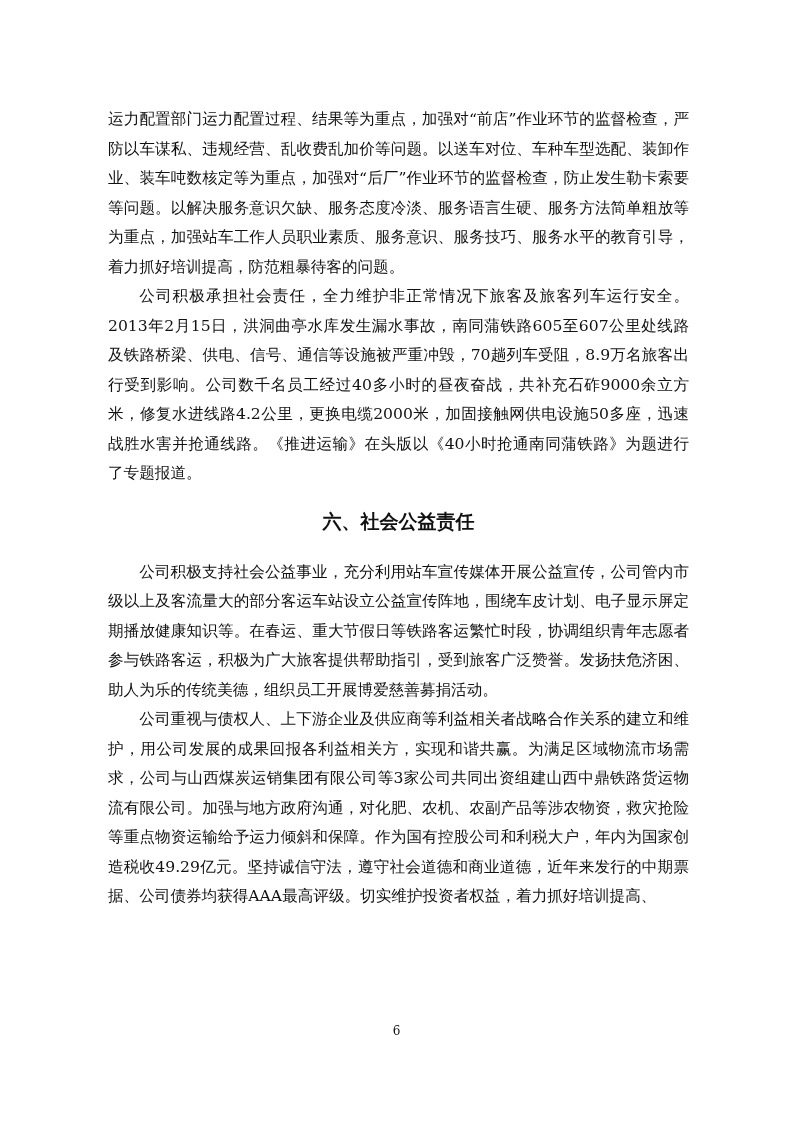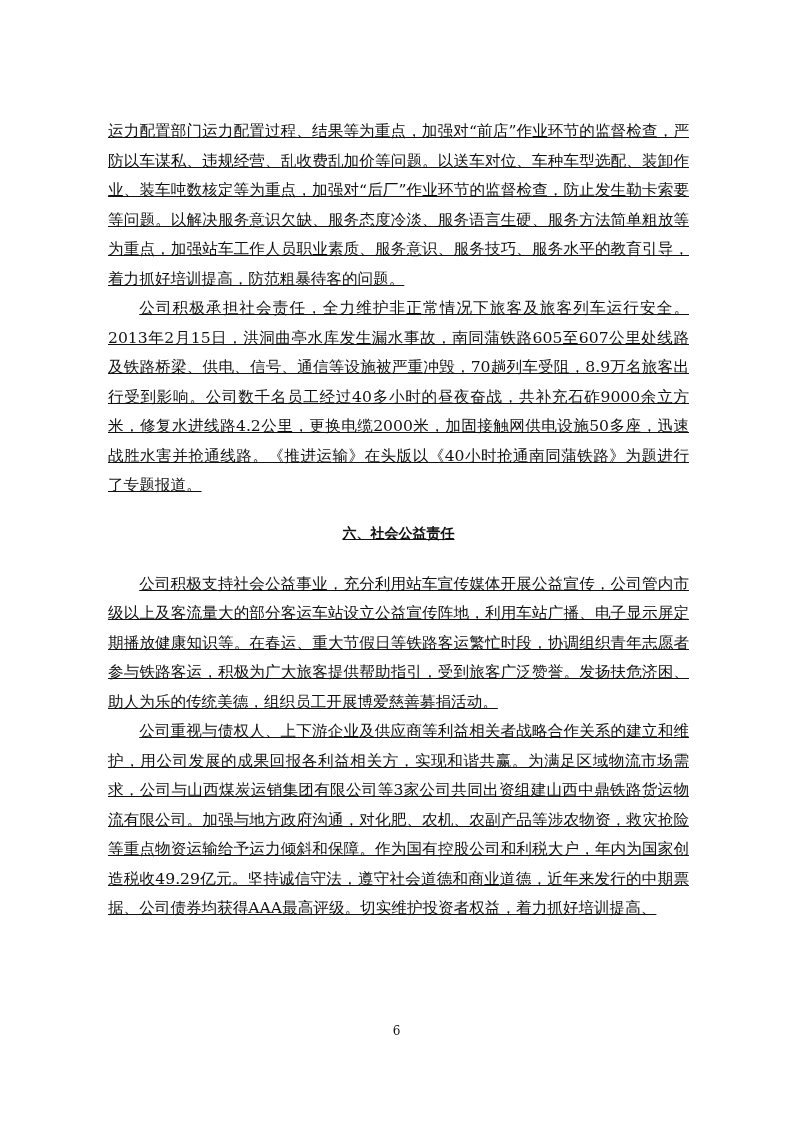--- a/index.html
+++ b/index.html
@@ -1,36 +1,36 @@
 <!DOCTYPE html>
 <html><head>
 <meta charset="utf-8">
 <style>
   html, body { margin: 0; padding: 0; background: #ffffff; }
   body { width: 793px; height: 1122px; position: relative; overflow: hidden; }
   .page {
-    position: absolute; left: 108px; top: 117px; width: 581px;
+    position: absolute; left: 108px; top: 105px; width: 581px;
     font-family: "DejaVu Serif", "Liberation Serif", serif;
-    font-size: 15.6px; color: #111; line-height: 29.5px; text-decoration: underline;
+    font-size: 15.6px; color: #111; line-height: 29.5px;
   }
   .para { margin: 0; text-align: justify; text-align-last: left; }
   .para.indent { text-indent: 2em; }
   .heading {
     text-align: center; font-family: "DejaVu Sans", "Liberation Sans", sans-serif;
-    font-weight: bold; font-size: 14px; margin: 17px 0 22px 0; line-height: 30px;
+    font-weight: bold; font-size: 19px; margin: 17px 0 22px 0; line-height: 30px;
   }
   .pagenum {
     position: absolute; left: 0; width: 793px; top: 1024px; text-align: center;
     font-family: "DejaVu Serif", "Liberation Serif", serif; font-size: 12px; color: #111;
   }
 </style>
 </head>
 <body>
 
 <div class="page">
   <p class="para">运力配置部门运力配置过程、结果等为重点，加强对“前店”作业环节的监督检查，严防以车谋私、违规经营、乱收费乱加价等问题。以送车对位、车种车型选配、装卸作业、装车吨数核定等为重点，加强对“后厂”作业环节的监督检查，防止发生勒卡索要等问题。以解决服务意识欠缺、服务态度冷淡、服务语言生硬、服务方法简单粗放等为重点，加强站车工作人员职业素质、服务意识、服务技巧、服务水平的教育引导，着力抓好培训提高，防范粗暴待客的问题。</p>
   <p class="para indent">公司积极承担社会责任，全力维护非正常情况下旅客及旅客列车运行安全。2013年2月15日，洪洞曲亭水库发生漏水事故，南同蒲铁路605至607公里处线路及铁路桥梁、供电、信号、通信等设施被严重冲毁，70趟列车受阻，8.9万名旅客出行受到影响。公司数千名员工经过40多小时的昼夜奋战，共补充石砟9000余立方米，修复水进线路4.2公里，更换电缆2000米，加固接触网供电设施50多座，迅速战胜水害并抢通线路。《推进运输》在头版以《40小时抢通南同蒲铁路》为题进行了专题报道。</p>
   <div class="heading">六、社会公益责任</div>
-  <p class="para indent">公司积极支持社会公益事业，充分利用站车宣传媒体开展公益宣传，公司管内市级以上及客流量大的部分客运车站设立公益宣传阵地，利用车站广播、电子显示屏定期播放健康知识等。在春运、重大节假日等铁路客运繁忙时段，协调组织青年志愿者参与铁路客运，积极为广大旅客提供帮助指引，受到旅客广泛赞誉。发扬扶危济困、助人为乐的传统美德，组织员工开展博爱慈善募捐活动。</p>
+  <p class="para indent">公司积极支持社会公益事业，充分利用站车宣传媒体开展公益宣传，公司管内市级以上及客流量大的部分客运车站设立公益宣传阵地，围绕车皮计划、电子显示屏定期播放健康知识等。在春运、重大节假日等铁路客运繁忙时段，协调组织青年志愿者参与铁路客运，积极为广大旅客提供帮助指引，受到旅客广泛赞誉。发扬扶危济困、助人为乐的传统美德，组织员工开展博爱慈善募捐活动。</p>
   <p class="para indent">公司重视与债权人、上下游企业及供应商等利益相关者战略合作关系的建立和维护，用公司发展的成果回报各利益相关方，实现和谐共赢。为满足区域物流市场需求，公司与山西煤炭运销集团有限公司等3家公司共同出资组建山西中鼎铁路货运物流有限公司。加强与地方政府沟通，对化肥、农机、农副产品等涉农物资，救灾抢险等重点物资运输给予运力倾斜和保障。作为国有控股公司和利税大户，年内为国家创造税收49.29亿元。坚持诚信守法，遵守社会道德和商业道德，近年来发行的中期票据、公司债券均获得AAA最高评级。切实维护投资者权益，着力抓好培训提高、</p>
 </div>
 
 <div class="pagenum">6</div>
 
 </body></html>

